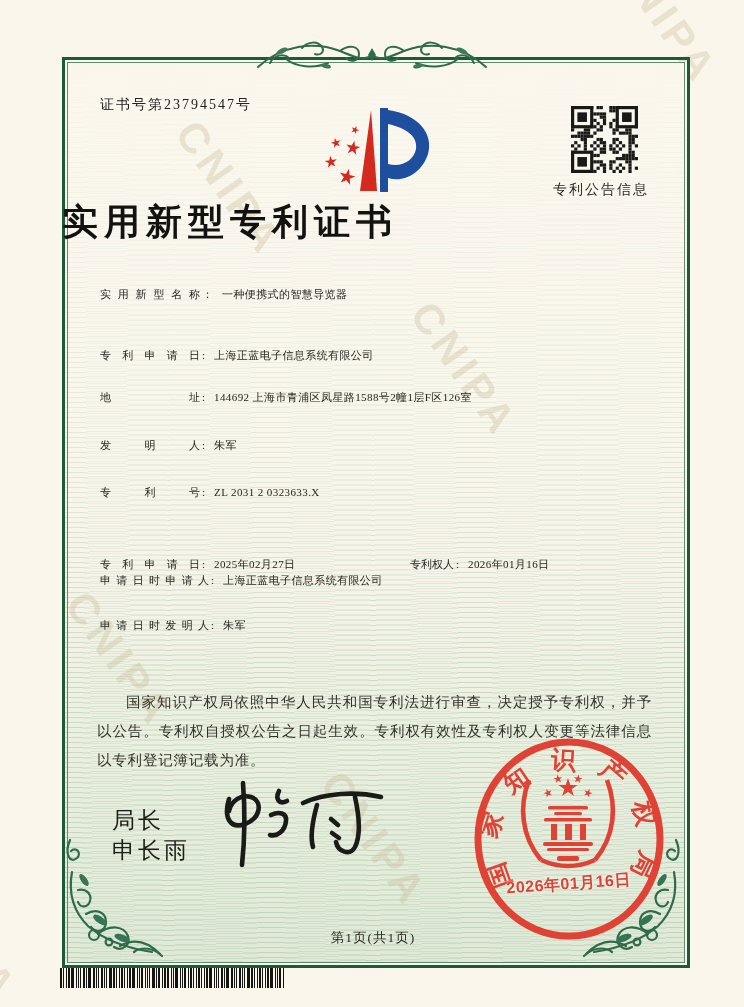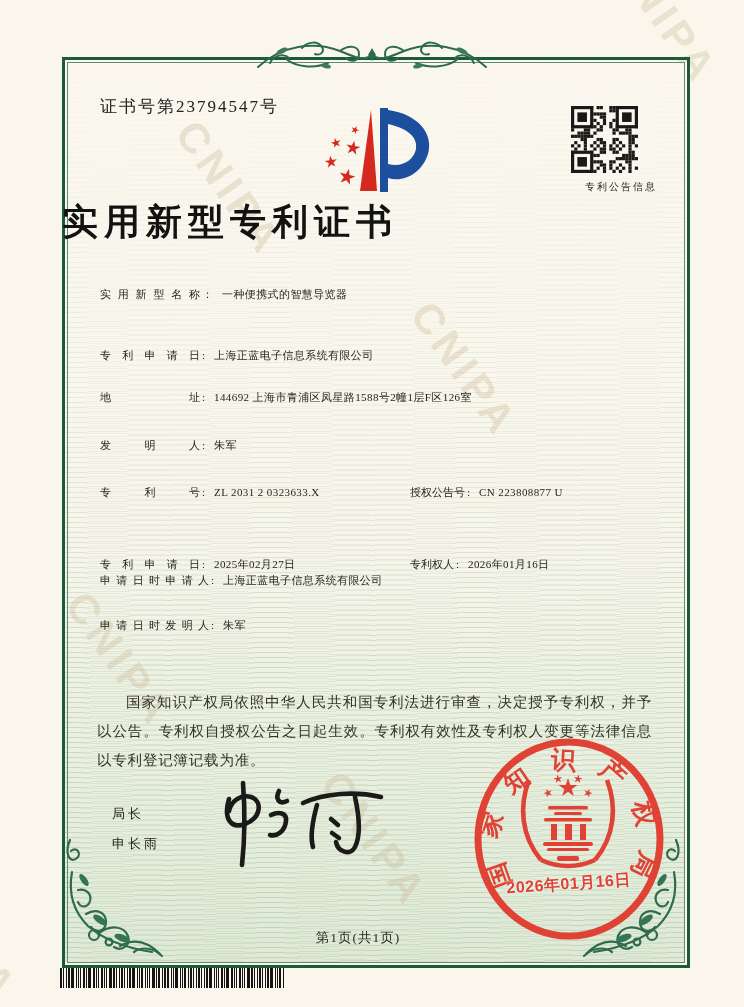--- a/index.html
+++ b/index.html
@@ -34,43 +34,43 @@
     border:3px solid #1d5a39;pointer-events:none;
   }
   .frame-line::after{
     content:"";position:absolute;inset:2px;border:1px solid #5f8d71;
   }
 
   .orn{position:absolute;z-index:3}
 
   
   .ct{position:absolute;z-index:4;line-height:1.25;white-space:nowrap}
-  .cert-no{left:100px;top:96px;font-size:17px;letter-spacing:2px;color:#22211e}
+  .cert-no{left:100px;top:96px;font-size:14px;letter-spacing:2px;color:#22211e}
   .doc-title{left:62px;top:200px;width:622px;text-align:left;
     font-size:36px;font-weight:bold;letter-spacing:6px;color:#121210}
-  .qr-cap{left:553px;top:181px;width:104px;text-align:right;
-    font-size:10px;letter-spacing:2px;color:#2b2a26}
+  .qr-cap{left:553px;top:181px;width:104px;text-align:left;
+    font-size:14px;letter-spacing:2px;color:#2b2a26}
 
   .row{position:absolute;left:100px;z-index:4;font-size:11px;white-space:nowrap}
   .flabel{display:inline-block;width:100px;text-align:justify;text-align-last:justify;color:#201f1c}
   .flabel.w7{width:109px}
   .colon{padding-left:2px;color:#201f1c}
   .fvalue{margin-left:9px;letter-spacing:0.4px;color:#26251f}
   .col2{position:absolute;left:310px;top:0}
 
   .body-par{
     left:97px;top:688px;width:555px;z-index:4;position:absolute;
     font-size:14.5px;line-height:29px;text-indent:2em;text-align:justify;
     letter-spacing:0.8px;color:#33322a;white-space:normal;
   }
 
   .sig-label{left:112px;font-family:"Liberation Sans","DejaVu Sans",sans-serif;
-    font-size:13px;letter-spacing:3px;color:#1e1d1b}
-
-  .footer-page{left:47px;top:930px;width:622px;text-align:center;
+    font-size:23px;letter-spacing:3px;color:#1e1d1b}
+
+  .footer-page{left:62px;top:930px;width:622px;text-align:center;
     font-size:13.5px;letter-spacing:1px;color:#2c2b27}
 
   svg{display:block}
 </style>
 </head>
 <body>
 
 <div class="layer">
 
   <span class="wm" style="left:640px;top:-60px">CNIPA</span>
@@ -313,23 +313,20 @@
   <span class="flabel">专利申请日</span><span class="colon">:</span><span class="fvalue">上海正蓝电子信息系统有限公司</span>
 </div>
 <div class="row" style="top:390px">
   <span class="flabel">地址</span><span class="colon">:</span><span class="fvalue">144692 上海市青浦区凤星路1588号2幢1层F区126室</span>
 </div>
 <div class="row" style="top:438px">
   <span class="flabel">发明人</span><span class="colon">:</span><span class="fvalue">朱军</span>
 </div>
 <div class="row" style="top:485px">
   <span class="flabel">专利号</span><span class="colon">:</span><span class="fvalue">ZL 2031 2 0323633.X</span>
-  <span class="col2">
-    <span>授权公告号</span><span class="colon">:</span><span class="fvalue">CN 223808877 U</span>
-  </span>
 </div>
 <div class="row" style="top:557px">
   <span class="flabel">专利申请日</span><span class="colon">:</span><span class="fvalue">2025年02月27日</span>
   <span class="col2">
     <span>专利权人</span><span class="colon">:</span><span class="fvalue">2026年01月16日</span>
   </span>
 </div>
 <div class="row" style="top:573px">
   <span class="flabel w7">申请日时申请人</span><span class="colon">:</span><span class="fvalue">上海正蓝电子信息系统有限公司</span>
 </div>

